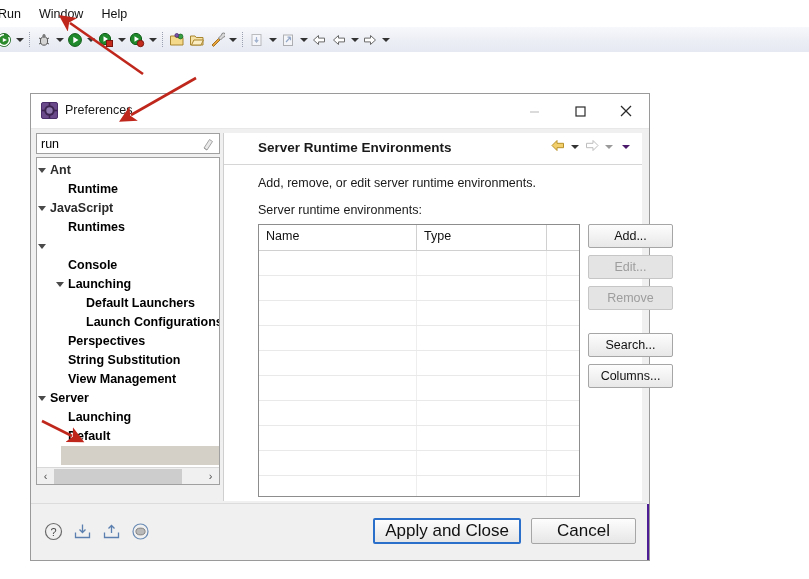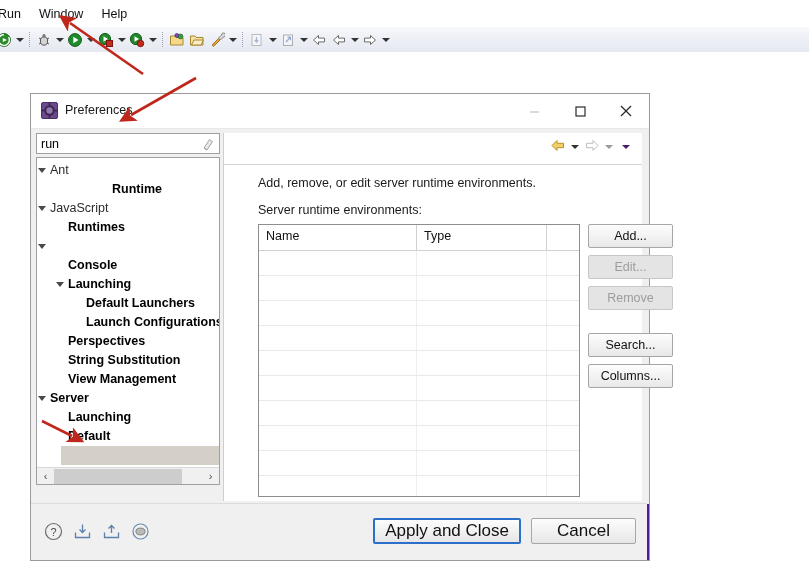--- a/index.html
+++ b/index.html
@@ -97,21 +97,21 @@
   .tree-row .twisty{
     position:absolute;top:0;width:13px;height:19px;
     display:flex;align-items:center;justify-content:center;
   }
   .tree-row .twisty::after{
     content:"";width:0;height:0;
     border-left:4.2px solid transparent;border-right:4.2px solid transparent;
     border-top:5px solid #4a4a4a;margin-top:-1px;
   }
   .tree-row .lbl{position:absolute;top:0;white-space:nowrap;}
-  .lbl.plain{color:#2b2b2b;font-weight:400;}
+  .lbl.plain{color:#2b2b2b;font-weight:700;}
   .lbl.bold{color:#000;font-weight:bold;}
   .tree-row.selected .sel-bg{
     position:absolute;left:0;top:0;height:19px;background:#d4d0c8;
   }
   .hscroll{
     position:absolute;left:0;bottom:0;width:182px;height:17px;
     background:#f0f0f0;border-top:1px solid #d8d8d8;box-sizing:border-box;
     display:flex;align-items:center;
   }
   .hs-btn{width:17px;height:16px;display:flex;align-items:center;justify-content:center;
@@ -363,21 +363,21 @@
         </div>
       </div>
 
       <div class="tree-wrap">
         <div class="tree-inner" id="tree-inner">
             <div class="tree-row">
               <span class="twisty" style="left: -2px;"></span>
               <span class="lbl plain" style="left: 13px;">Ant</span>
             </div>
             <div class="tree-row">
-              <span class="lbl bold" style="left: 31px; margin-left: 44px;">Runtime</span>
+              <span class="lbl bold" style="left: 31px;">Runtime</span>
             </div>
             <div class="tree-row">
               <span class="twisty" style="left: -2px;"></span>
               <span class="lbl plain" style="left: 13px;">JavaScript</span>
             </div>
             <div class="tree-row">
               <span class="lbl bold" style="left: 31px;">Runtimes</span>
             </div>
             <div class="tree-row">
               <span class="twisty" style="left: -2px;"></span>
@@ -431,20 +431,21 @@
           <div class="hs-track">
             <div class="hs-thumb" style="width:126px;margin-top:1px;"></div>
           </div>
           <div class="hs-btn">›</div>
         </div>
       </div>
     </div>
 
     <div class="right-col">
       <div class="panel-head">
+        <div class="panel-title">Server Runtime Environments</div>
         <div class="nav-icons">
           <div>
             <svg width="14" height="13" viewBox="0 0 14 13">
               <path d="M6 1.5 L1 6.5 L6 11.5 v-2.8 h6.5 v-4.4 h-6.5 z" fill="#f2cf6a" stroke="#b8912a" stroke-width="1"></path>
             </svg>
           </div>
           <div class="nav-dd"></div>
           <div>
             <svg width="14" height="13" viewBox="0 0 14 13">
               <path d="M8 1.5 L13 6.5 L8 11.5 v-2.8 h-6.5 v-4.4 h6.5 z" fill="#ffffff" stroke="#bdbdbd" stroke-width="1"></path>

